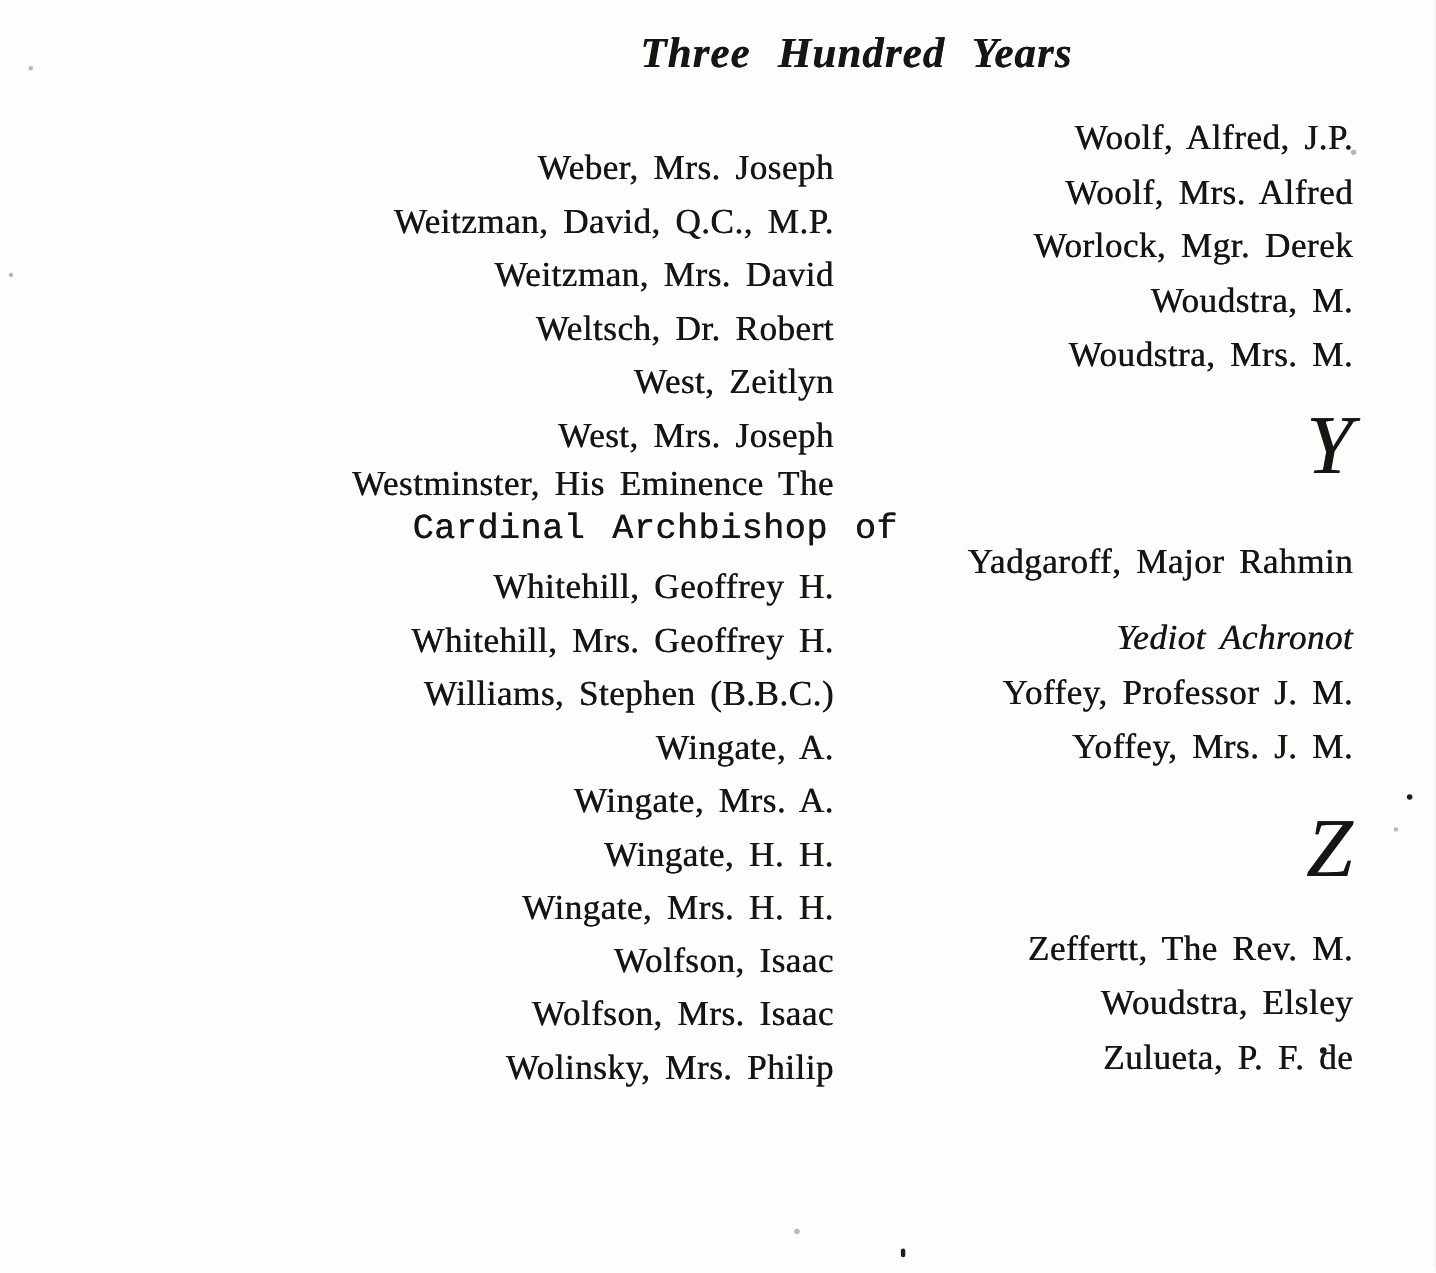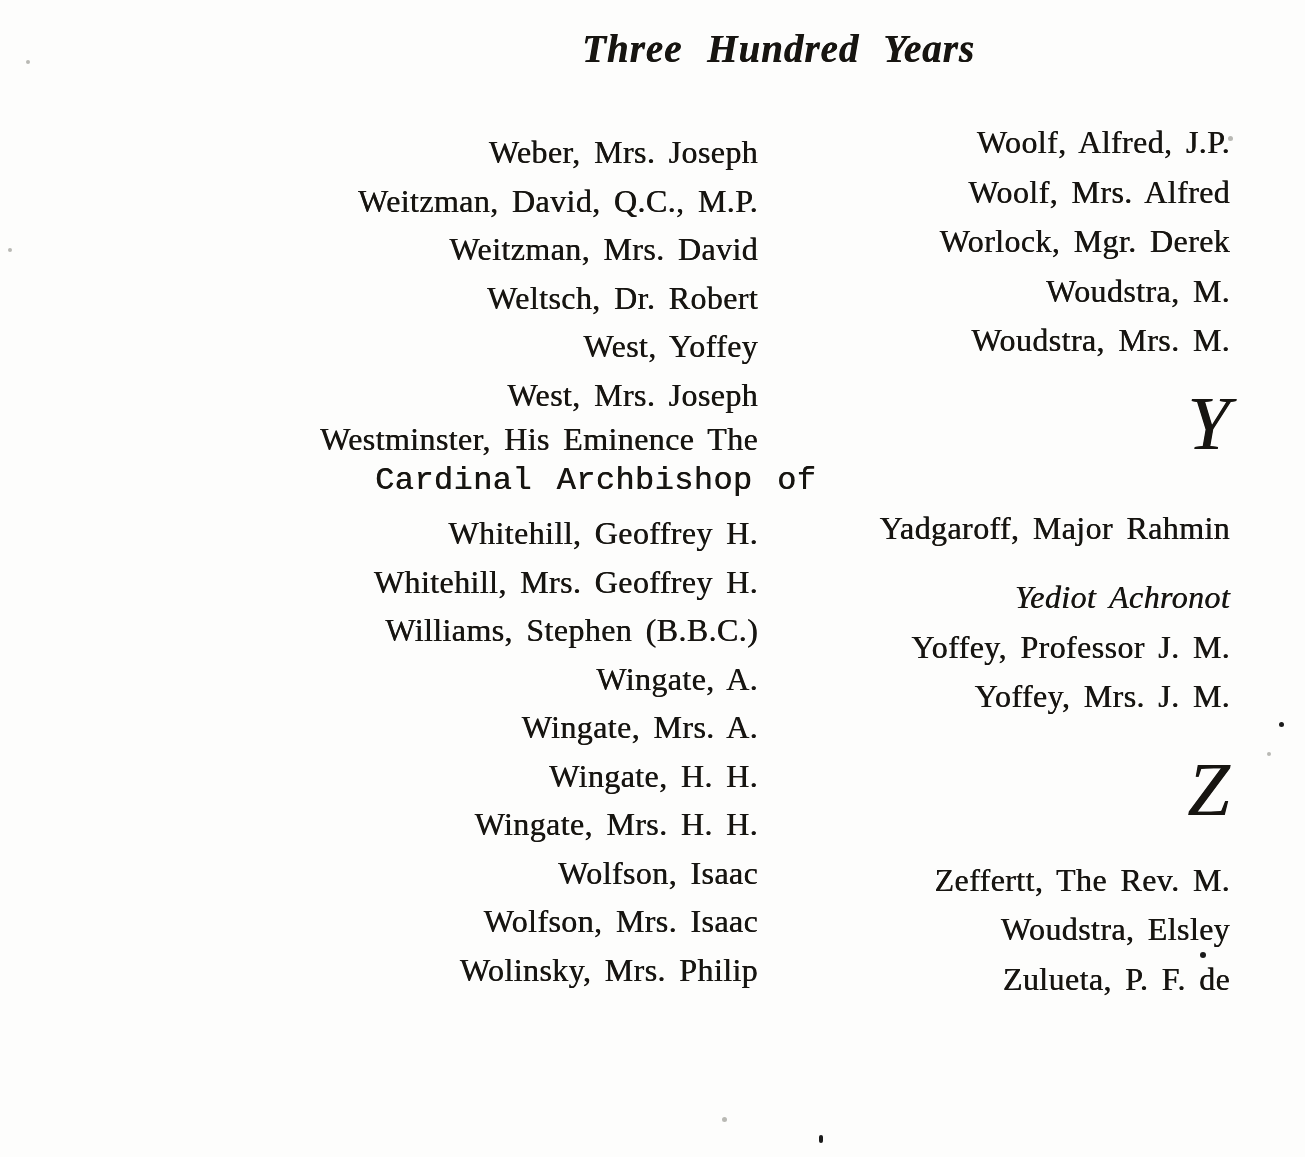--- a/index.html
+++ b/index.html
@@ -24,21 +24,21 @@
   }
   .col{
     position:absolute;
     font-size:32px;
     letter-spacing:0.4px;
     word-spacing:5px;
     text-shadow:0.45px 0 0 currentColor;
     text-align:right;
   }
   .col-left{left:133px;top:128px;width:625px;}
-  .col-right{left:790px;top:118px;width:440px;}
+  .col-right{left:790px;top:100px;width:440px;}
   .entry{
     line-height:48.5px;
     white-space:nowrap;
   }
   .col-right .entry{line-height:49.5px;}
   .entry.italic{font-style:italic;margin-top:20px;}
   .entry.two-line{line-height:41px;margin-bottom:7px;}
   .continuation{
     line-height:42px;
     padding-left:242px;
@@ -62,21 +62,21 @@
 
 <div class="page">
 
   <div class="page-title">Three Hundred Years</div>
 
   <div class="col col-left">
       <div class="entry"><span>Weber, Mrs. Joseph</span></div>
       <div class="entry"><span>Weitzman, David, Q.C., M.P.</span></div>
       <div class="entry"><span>Weitzman, Mrs. David</span></div>
       <div class="entry"><span>Weltsch, Dr. Robert</span></div>
-      <div class="entry"><span>West, Yoffey</span></div>
+      <div class="entry"><span>West, Zeitlyn</span></div>
       <div class="entry"><span>West, Mrs. Joseph</span></div>
       <div class="entry two-line"><span>Westminster, His Eminence The</span><div class="continuation">Cardinal Archbishop of</div></div>
       <div class="entry"><span>Whitehill, Geoffrey H.</span></div>
       <div class="entry"><span>Whitehill, Mrs. Geoffrey H.</span></div>
       <div class="entry"><span>Williams, Stephen (B.B.C.)</span></div>
       <div class="entry"><span>Wingate, A.</span></div>
       <div class="entry"><span>Wingate, Mrs. A.</span></div>
       <div class="entry"><span>Wingate, H. H.</span></div>
       <div class="entry"><span>Wingate, Mrs. H. H.</span></div>
       <div class="entry"><span>Wolfson, Isaac</span></div>

